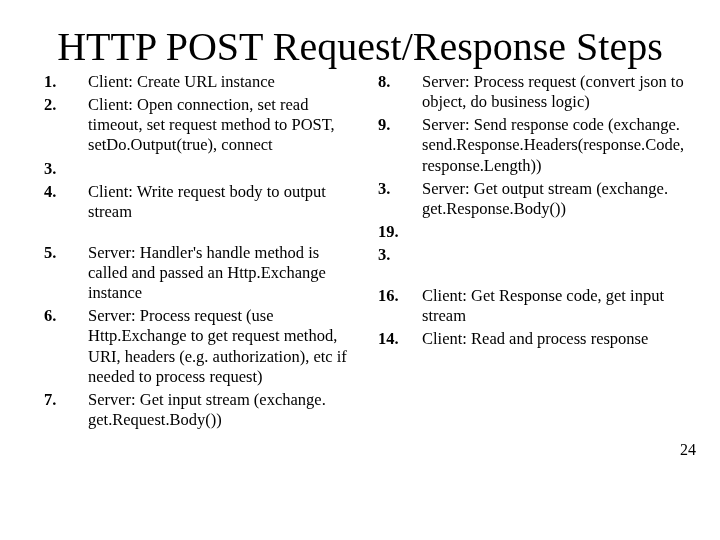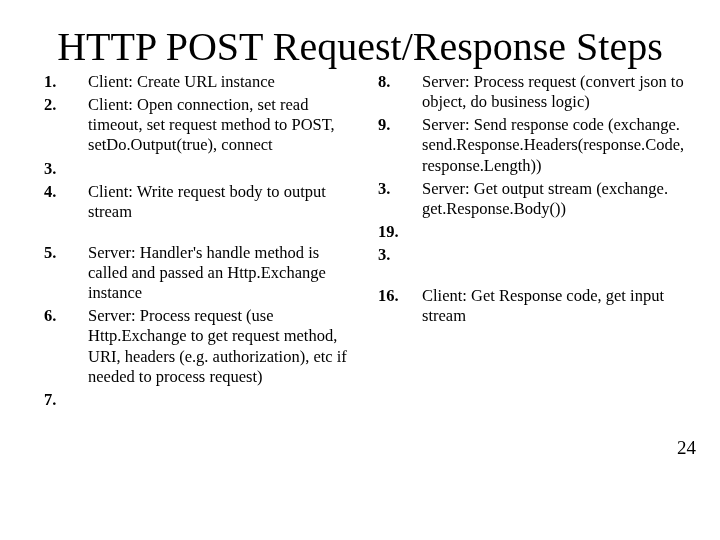--- a/index.html
+++ b/index.html
@@ -52,21 +52,21 @@
     flex: 1 1 auto;
   }
   .txt b { font-weight: normal; text-align: right; }
   .spacer {
     height: 18px;
   }
   .pagenum {
     position: absolute;
     right: 24px;
     bottom: 20px;
-    font-size: 19px;
+    font-size: 16px;
   }
 </style>
 </head>
 <body>
 
 <div class="slide">
   <div class="title">HTTP POST Request/Response Steps</div>
 
   <div class="columns">
     <div class="col left" id="col-left">
@@ -89,20 +89,21 @@
         <div class="item">
           <div class="num">5.</div>
           <div class="txt"><b>Server:</b> Handler's handle method is called and passed an Http.Exchange instance</div>
         </div>
         <div class="item">
           <div class="num">6.</div>
           <div class="txt"><b>Server:</b> Process request (use Http.Exchange to get request method, URI, headers (e.g. authorization), etc if needed to process request)</div>
         </div>
         <div class="item">
           <div class="num">7.</div>
+          <div class="txt"><b>Server: Get input stream (exchange. get.Request.Body())</b></div>
         </div>
       </div>
     <div class="col right" id="col-right">
         <div class="item">
           <div class="num">8.</div>
           <div class="txt"><b>Server:</b> Process request (<b>convert json to object</b>, do business logic)</div>
         </div>
         <div class="item">
           <div class="num">9.</div>
           <div class="txt"><b>Server:</b> Send response code (exchange. send.Response.Headers(response.Code, response.Length))</div>
@@ -115,17 +116,21 @@
           <div class="num">19.</div>
         </div>
         <div class="item">
           <div class="num">3.</div>
         </div>
         <div class="spacer"></div>
         <div class="item">
           <div class="num">16.</div>
           <div class="txt"><b>Client:</b> Get Response code, get input stream</div>
         </div>
+        <div class="item">
+          <div class="num">14.</div>
+          <div class="txt"><b>Client:</b> Read and process response</div>
+        </div>
       </div>
   </div>
 
   <div class="pagenum">24</div>
 </div>
 
 </body></html>

